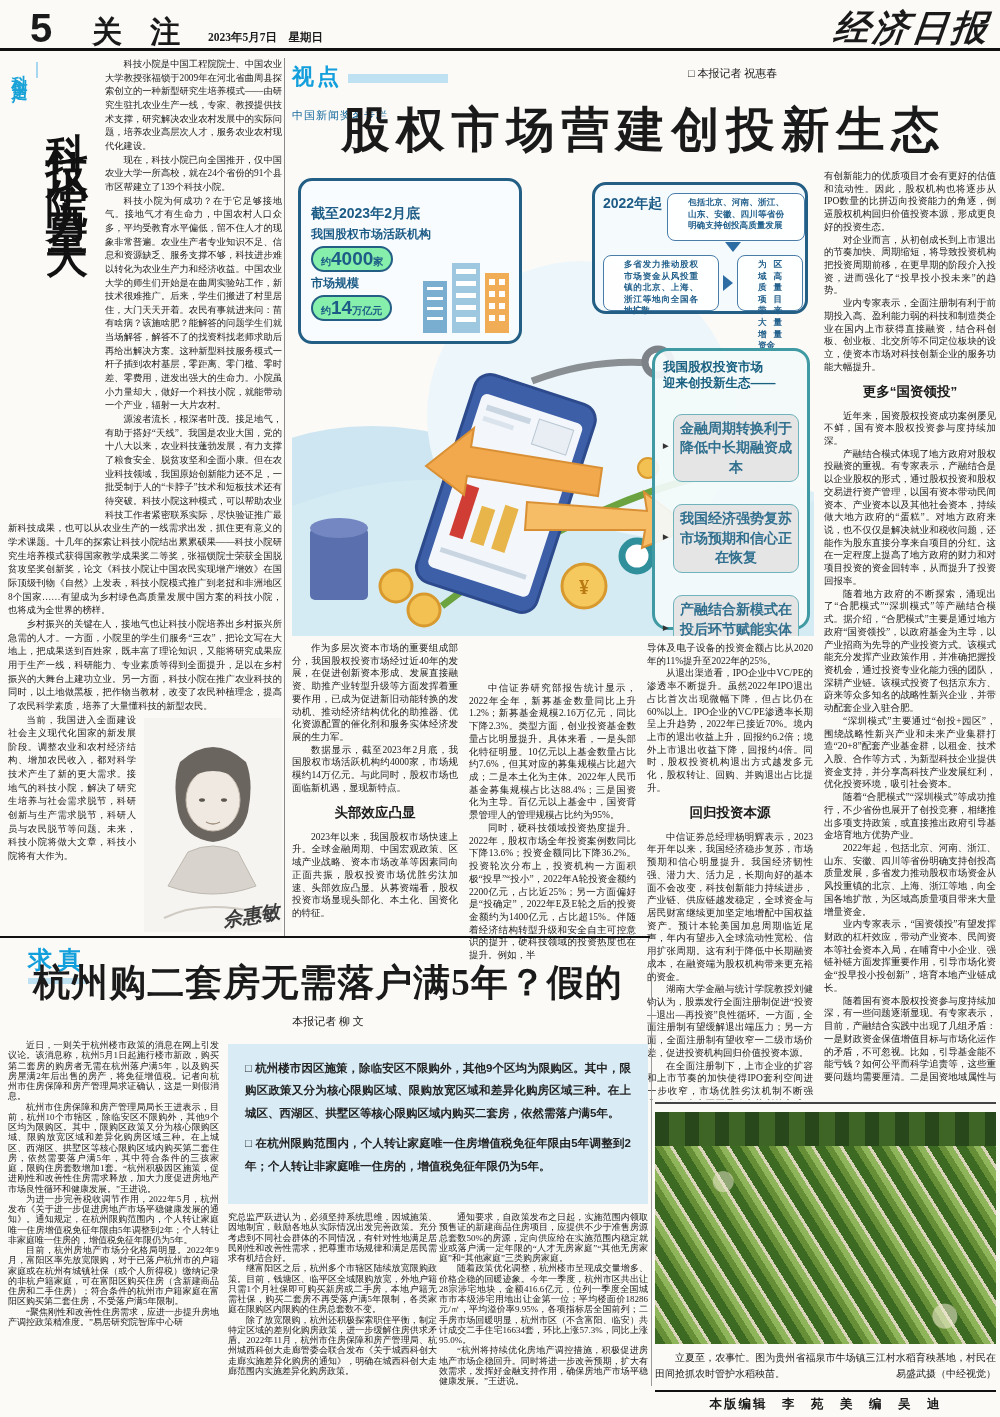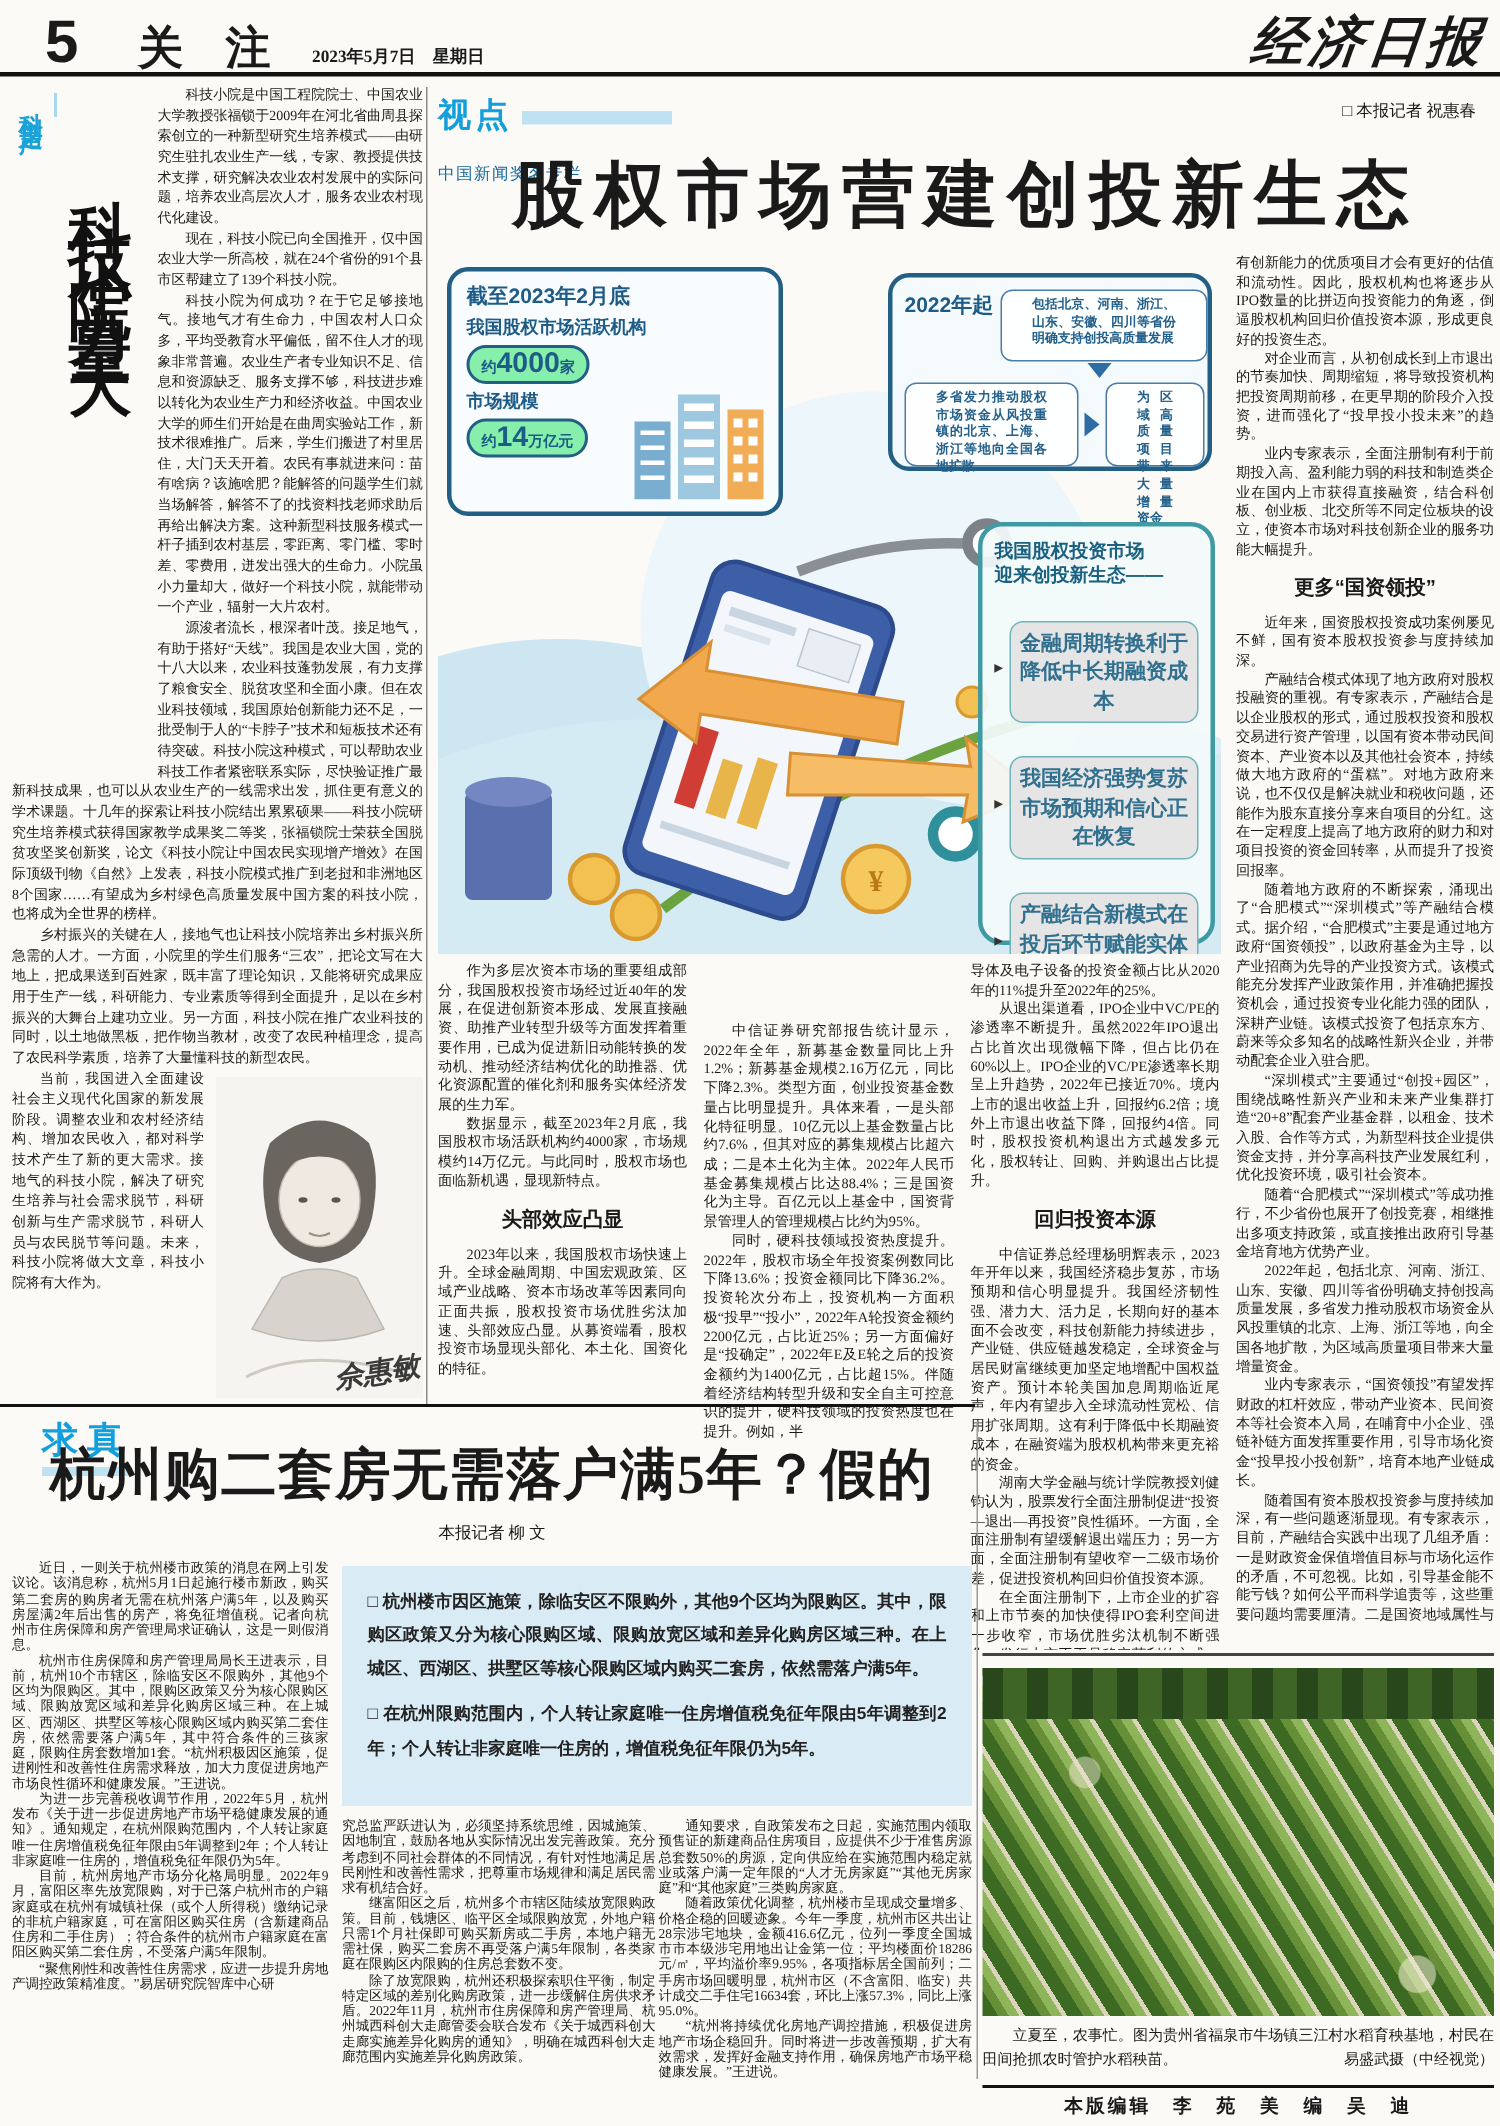--- a/index.html
+++ b/index.html
@@ -21,28 +21,28 @@
             letter-spacing:4px;border-right:2px solid #a7d8ef;padding-right:4px;}
   .sb-title{position:absolute;left:28px;top:42px;writing-mode:vertical-rl;text-orientation:upright;
             font-family:"Liberation Sans",sans-serif;font-weight:900;font-size:42px;letter-spacing:17px;color:#111;}
   .sb-portrait{float:right;width:138px;height:216px;margin:4px 0 2px 8px;position:relative;}
   .sb-sign{position:absolute;right:2px;bottom:4px;font-style:italic;font-weight:bold;font-size:19px;
            color:#3a3a3a;transform:rotate(-9deg);}
   
   .badge{left:292px;top:62px;font-family:"Liberation Sans",sans-serif;font-weight:900;font-size:22px;color:#129fdb;letter-spacing:3px;}
   .badge-bar{left:348px;top:74px;width:100px;height:9px;background:#bfe2f3;}
   .badge-sub{left:292px;top:108px;font-size:11px;color:#14699c;letter-spacing:1px;}
-  .main-byline{left:688px;top:66px;width:296px;text-align:right;font-size:11px;}
+  .main-byline{left:688px;top:66px;width:296px;font-size:11px;}
   .main-headline{left:292px;top:98px;width:704px;text-align:center;font-family:"Liberation Sans",sans-serif;
                  font-weight:900;font-size:48px;letter-spacing:7px;}
   
   #infographic{left:292px;top:166px;width:522px;height:470px;overflow:hidden;}
   .ig-bg{position:absolute;left:0;top:0;}
   .ig-box{position:absolute;border-radius:14px;font-family:"Liberation Sans",sans-serif;}
-  .ig-stat{left:6px;top:12px;width:224px;height:166px;border:3px solid #235e84;background:rgba(248,252,254,.93);padding:8px 10px;box-sizing:border-box;}
+  .ig-stat{left:6px;top:12px;width:224px;height:166px;border:3px solid #235e84;background:rgba(248,252,254,.93);padding:24px 10px;box-sizing:border-box;}
   .ig-stat-t1{font-weight:900;font-size:14px;color:#1d5c86;}
   .ig-stat-t2{font-weight:900;font-size:12px;color:#1d5c86;margin-top:3px;}
   .pill{display:inline-block;border:2px solid #235e84;border-radius:14px;padding:0 8px;margin-top:3px;color:#1d5c86;background:#86efac;}
   .pill .sm{font-size:10px;font-weight:bold;}
   .pill .big{font-size:19px;font-weight:900;}
   .ig-buildings{position:absolute;right:6px;bottom:8px;}
   .ig-policy{left:300px;top:16px;width:216px;height:132px;border:3px solid #235e84;background:rgba(244,250,253,.9);box-sizing:border-box;}
   .ig-tag{position:absolute;left:8px;top:10px;font-weight:900;font-size:14px;color:#1d5c86;}
   .ig-step{position:absolute;border:1.5px solid #4a7ca8;border-radius:8px;background:rgba(255,255,255,.85);
            font-weight:bold;font-size:8.6px;color:#24618c;padding:3px 20px;text-align:justify;box-sizing:border-box;line-height:1.35;}

